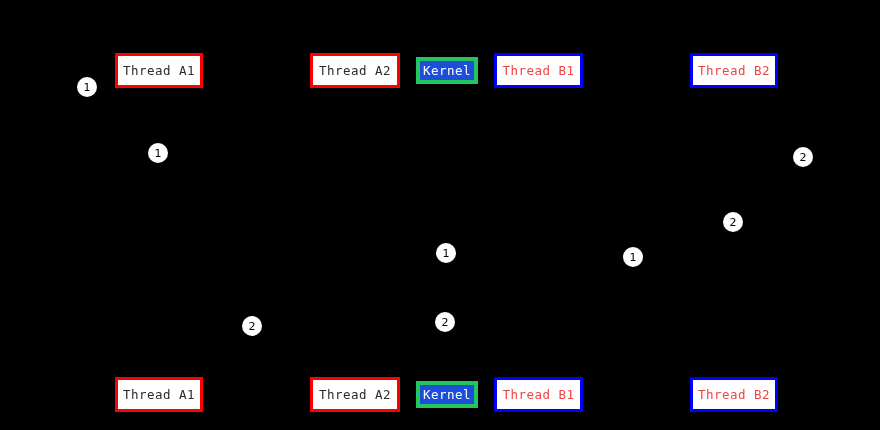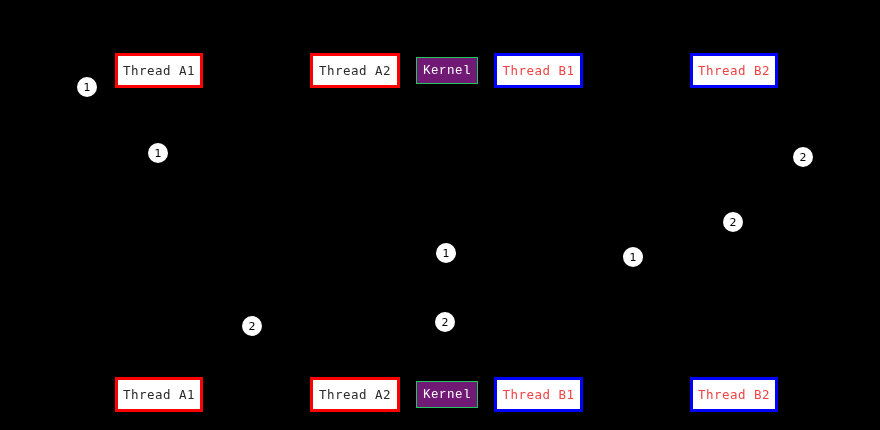--- a/index.html
+++ b/index.html
@@ -35,24 +35,23 @@
     background: #ffffff;
     border: 3px solid #ff0000;
     color: #2b2b2b;
   }
   .participant-box.style-blue-outline {
     background: #ffffff;
     border: 3px solid #0000ff;
     color: #ef4444;
   }
   .participant-box.style-blue-fill {
-    background: #701a75;
-    border: 1px solid #22c55e;
+    background: #1d4ed8;
+    border: 4px solid #22c55e;
     color: #ffffff;
-    font-family: Liberation Mono, monospace;
   }
   .seq-marker {
     position: absolute;
     width: 20px;
     height: 20px;
     border-radius: 50%;
     background: #ffffff;
     color: #000000;
     display: flex;
     align-items: center;

